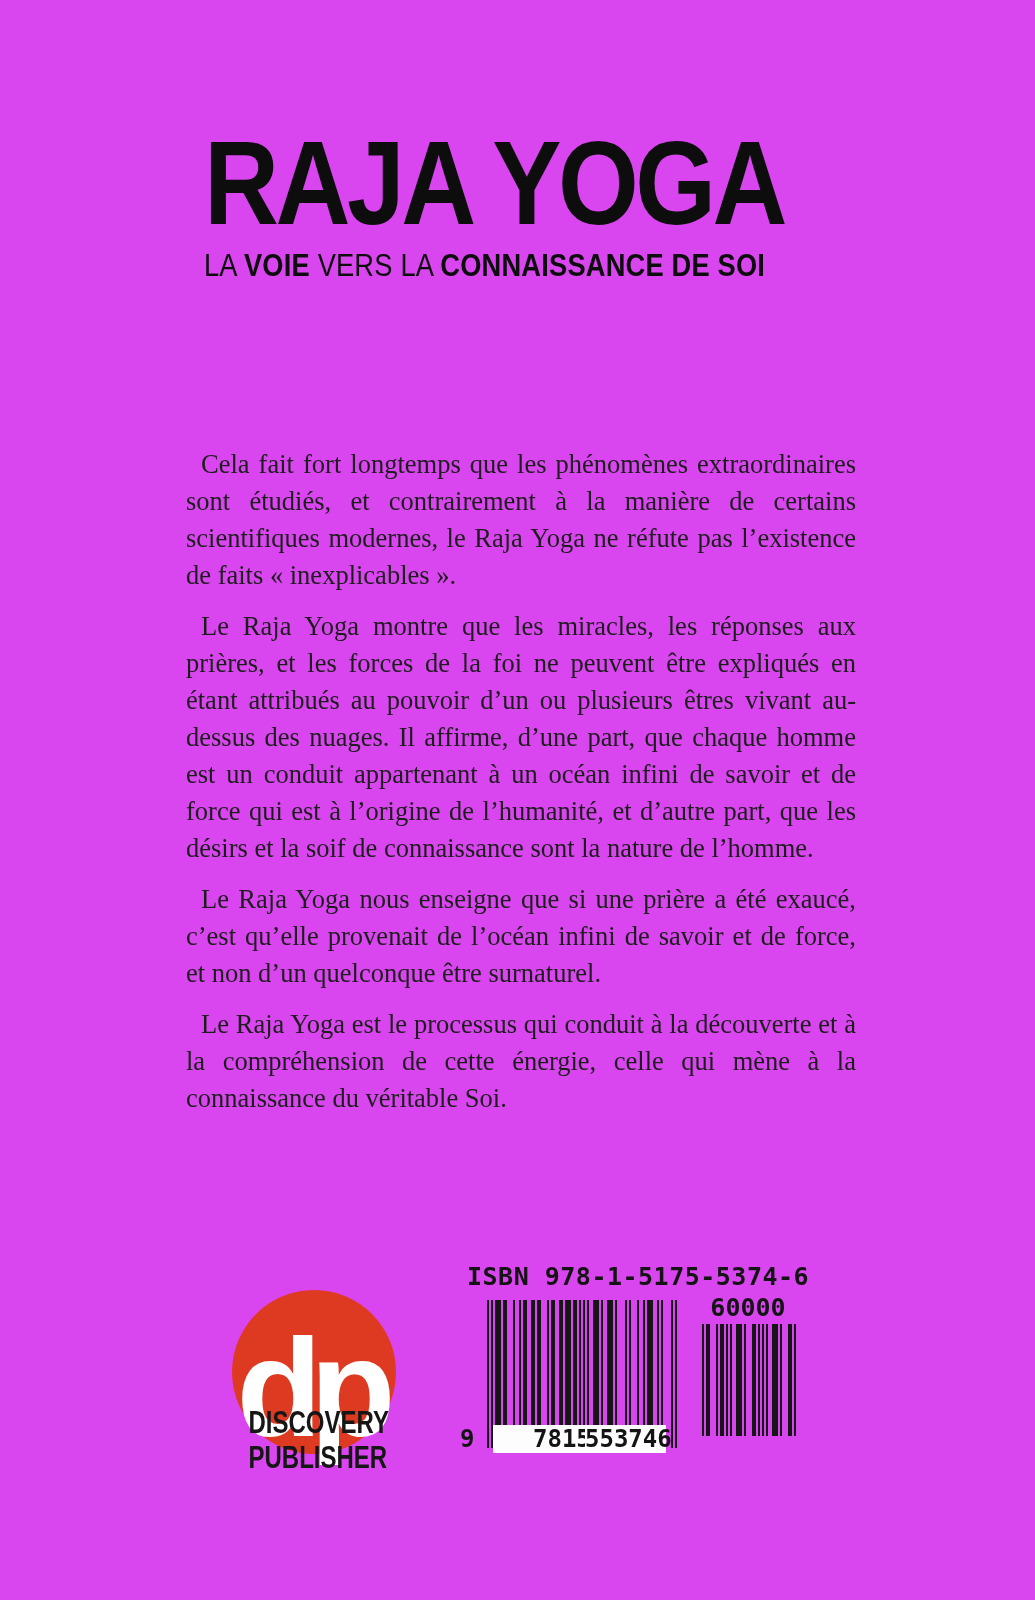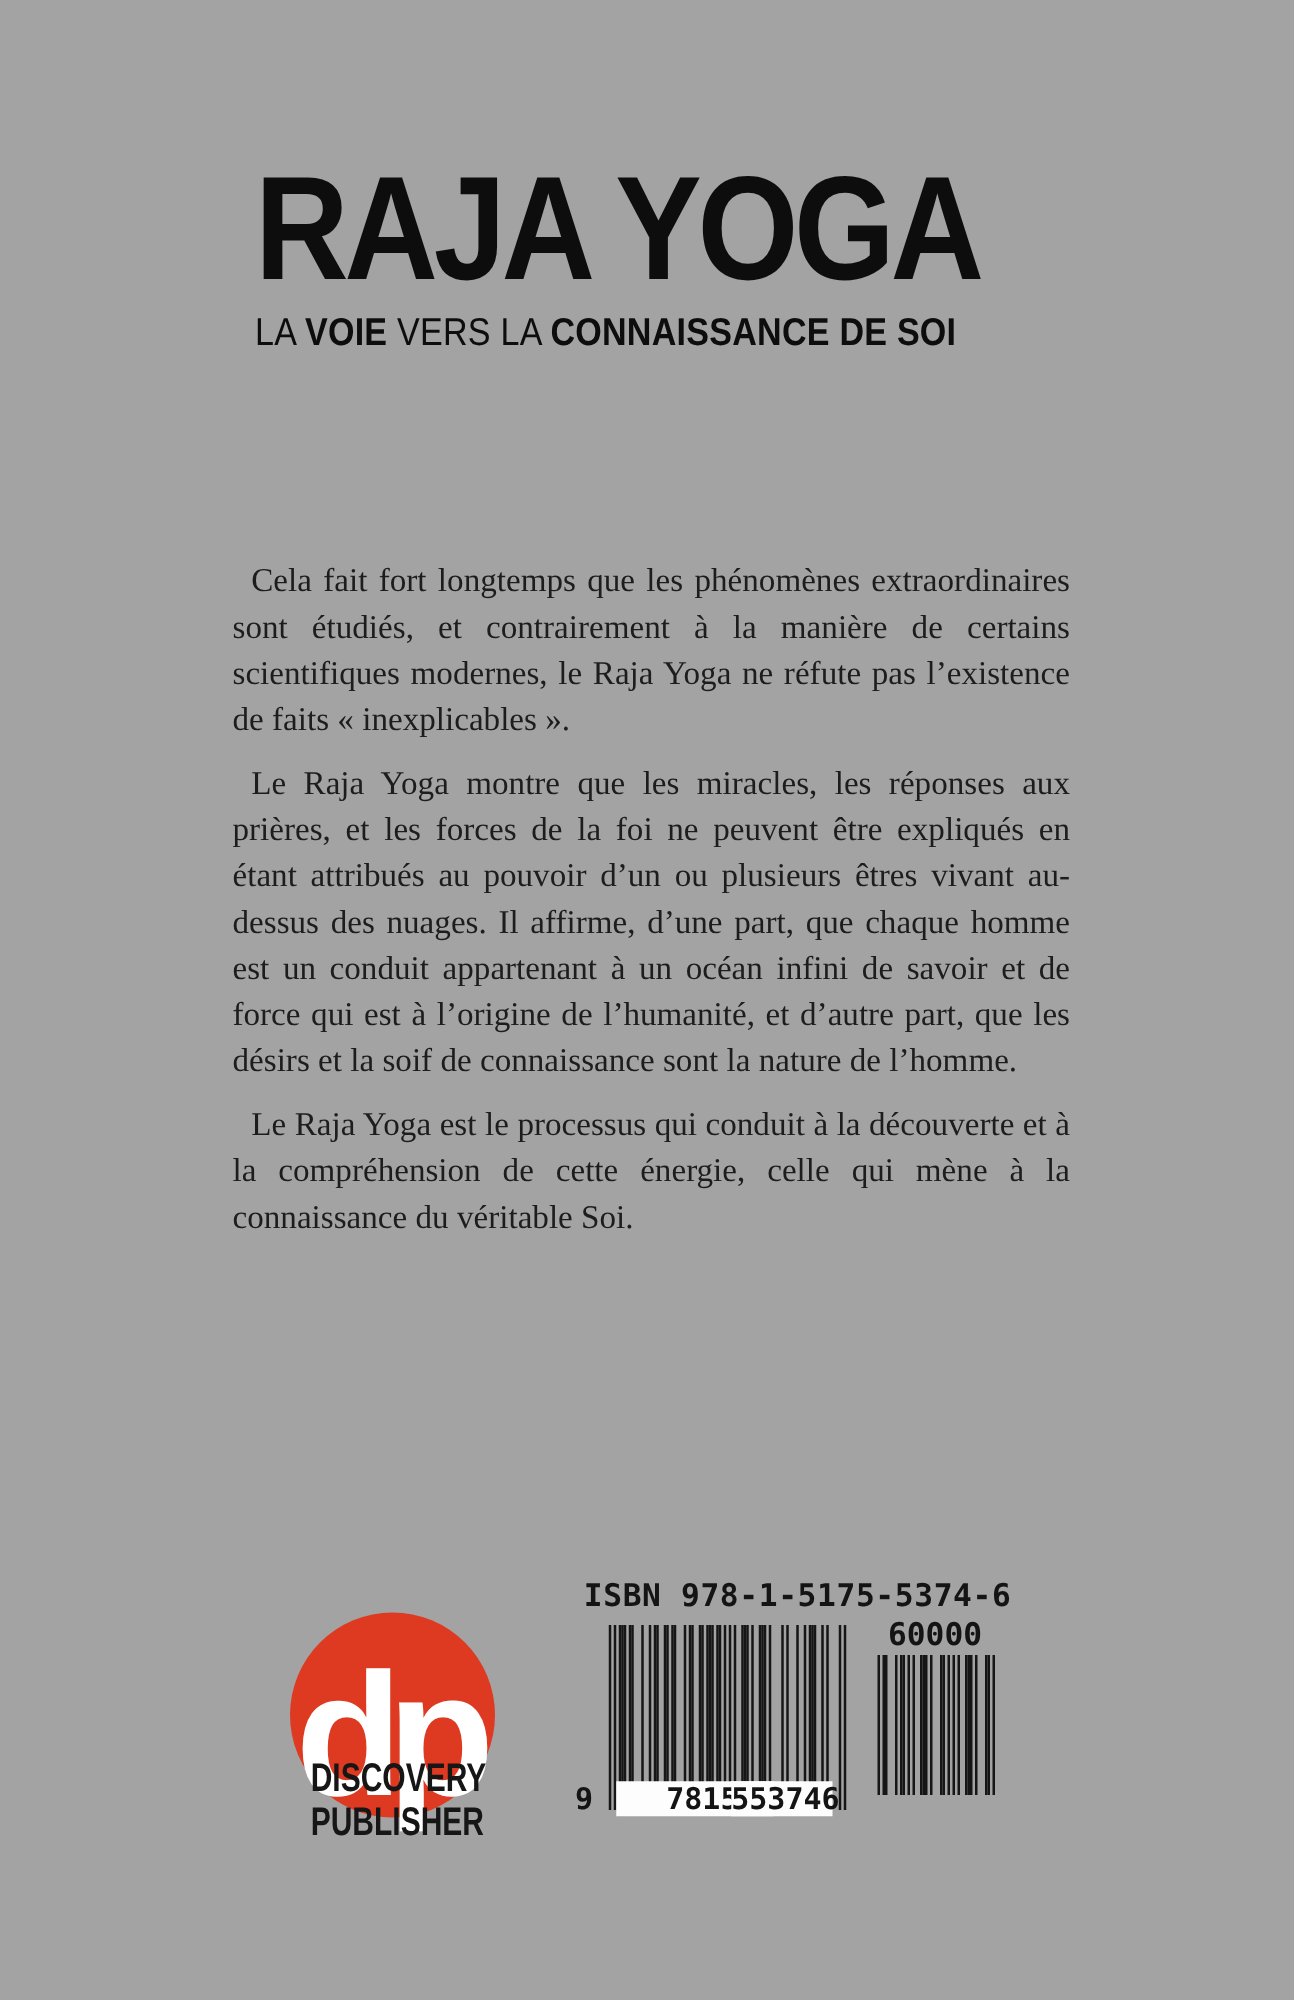--- a/index.html
+++ b/index.html
@@ -1,20 +1,20 @@
 <!DOCTYPE html>
 <html><head>
 <meta charset="utf-8">
 <style>
   html,body{margin:0;padding:0;background:#e9e9e9;}
   .page{
     position:relative;
     width:1035px;height:1600px;
     margin:0 auto;
-    background:#a3a3a3;
+    background:#d946ef;
     overflow:hidden;
     color:#111;
   }
 
   
   .masthead{position:absolute;left:204px;top:124px;width:680px;}
   .title{
     margin:0;
     font-family:"Liberation Sans",sans-serif;
     font-weight:bold;
@@ -109,20 +109,21 @@
 <div class="page">
 
   <header class="masthead">
     <h1 class="title">RAJA YOGA</h1>
     <div class="subtitle"><span class="seg-r">LA </span><span class="seg-b">VOIE</span><span class="seg-r"> VERS LA </span><span class="seg-b">CONNAISSANCE DE SOI</span></div>
   </header>
 
   <main class="body-text">
       <p>Cela fait fort longtemps que les phénomènes extraordinaires sont étudiés, et contrairement à la manière de certains scientifiques modernes, le Raja Yoga ne réfute pas l’existence de faits « inexplicables ».</p>
       <p>Le Raja Yoga montre que les miracles, les réponses aux prières, et les forces de la foi ne peuvent être expliqués en étant attribués au pouvoir d’un ou plusieurs êtres vivant au-dessus des nuages. Il affirme, d’une part, que chaque homme est un conduit appartenant à un océan infini de savoir et de force qui est à l’origine de l’humanité, et d’autre part, que les désirs et la soif de connaissance sont la nature de l’homme.</p>
+      <p>Le Raja Yoga nous enseigne que si une prière a été exaucé, c’est qu’elle provenait de l’océan infini de savoir et de force, et non d’un quelconque être surnaturel.</p>
       <p>Le Raja Yoga est le processus qui conduit à la découverte et à la compréhension de cette énergie, celle qui mène à la connaissance du véritable Soi.</p>
     </main>
 
   <svg class="logo-svg" width="180" height="190" viewBox="0 0 180 190">
     <circle cx="88" cy="84" r="82" fill="#de3a21"></circle>
     <text class="logo-initials" x="84" y="148" font-size="140" fill="#ffffff" text-anchor="middle">dp</text>
   </svg>
   <div class="pubname line1">DISCOVERY</div>
   <div class="pubname line2">PUBLISHER</div>
 

